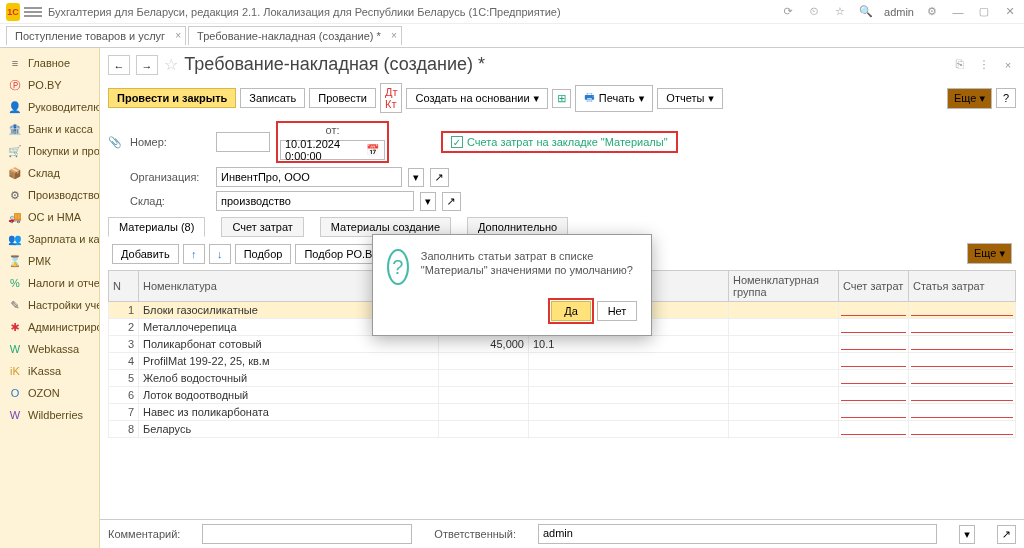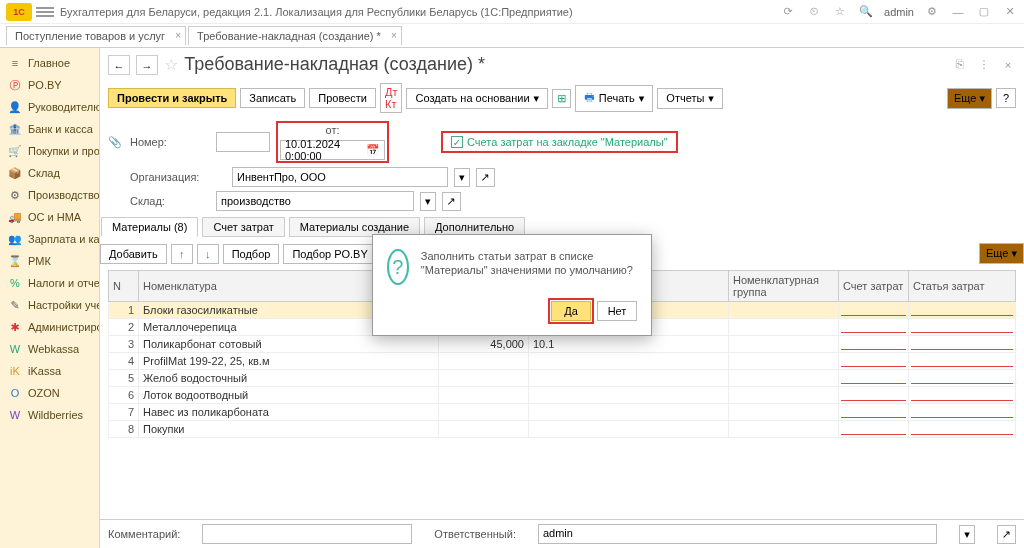--- a/index.html
+++ b/index.html
@@ -1,20 +1,20 @@
 <!DOCTYPE html>
 <html><head>
 <meta charset="utf-8">
 <style>
   * { box-sizing: border-box; margin: 0; padding: 0; font-family: Arial, sans-serif; font-size: 11px; }
   body { background: #fff; width: 1024px; height: 548px; overflow: hidden; display: flex; flex-direction: column; }
 
   
   .titlebar { height: 24px; background: #fff; display: flex; align-items: center; padding: 0 6px; border-bottom: 1px solid #eee; position: relative; }
-  .titlebar .logo { width: 26px; height: 18px; background: #f6c600; border-radius: 3px; color: #d9322e; font-weight: bold; font-size: 9px; display: flex; align-items: center; justify-content: center; margin-right: 4px; text-align: right; }
+  .titlebar .logo { width: 14px; height: 18px; background: #f6c600; border-radius: 3px; color: #d9322e; font-weight: bold; font-size: 9px; display: flex; align-items: center; justify-content: center; margin-right: 4px; text-align: right; }
   .titlebar .burger { width: 18px; height: 18px; display: flex; flex-direction: column; justify-content: center; gap: 2px; margin-right: 6px; cursor: pointer;}
   .titlebar .burger span { height: 2px; background: #999; display:block;}
   .titlebar .title { color: #666; font-size: 11px; }
   .titlebar .right { margin-left: auto; display: flex; align-items: center; gap: 10px; color: #999;}
   .icon-btn { width: 16px; height:16px; display:inline-flex; align-items:center; justify-content:center; cursor:pointer; color:#999;}
 
   
   .doctabs { height: 24px; background: #fff; display: flex; align-items: center; padding: 0 6px; gap: 2px; border-bottom: 1px solid #ccc;}
   .doctab { border: 1px solid #ccc; border-bottom: none; padding: 3px 20px 3px 8px; background: #fff; position: relative; color:#555; }
   .doctab.active { background:#fff; }
@@ -42,34 +42,34 @@
   .spacer { margin-left:auto;}
   .more-btn { border:1px solid #bbb; padding:3px 6px; background:#a16207; cursor:pointer;}
   .q-btn { width:20px; height:20px; border:1px solid #bbb; display:inline-flex; align-items:center; justify-content:center; cursor:pointer;}
 
   .formrow { display:flex; align-items:center; gap:6px; padding: 2px 8px;}
   .formrow label { width:80px; color:#555; text-align:left;}
   .formrow .lbl-short { width:14px; text-align:right; color:#555;}
   .field { border:1px solid #bbb; background:#fff; padding:2px 4px; height:20px; display:inline-flex; align-items:center;}
   .field.number { width:54px;}
   .field.date { width:105px;}
-  .field.org { width:216px;margin-left:16px;}
+  .field.org { width:186px;}
   .field.warehouse { width:198px;}
   .highlight { border:2px solid #d33; }
   .highlight-wrap { border:2px solid #d33; padding:3px 8px; display:inline-flex; align-items:center; gap:4px; }
   .highlight-wrap .chk { width:12px; height:12px; border:1px solid #4a8; background:#fff; display:inline-flex; align-items:center; justify-content:center; color:#2a7; font-size:10px; }
   .highlight-wrap .chk::after{ content:"✓";}
   .highlight-wrap .txt { color:#2a7; }
   .attach { width:16px; color:#999;}
 
-  .doctabs2 { display:flex; gap:4px; padding: 4px 1px 0;}
+  .doctabs2 { display:flex; gap:16px; padding: 4px 8px 0;}
   .doctab2 { border:1px solid #ccc; padding:3px 10px; background:#f5f5f5; cursor:pointer; }
   .doctab2.active { background:#fff; border-bottom-color:#fff;}
 
-  .tabtoolbar { display:flex; align-items:center; gap:4px; padding:6px 0;}
+  .tabtoolbar { display:flex; align-items:center; gap:4px; padding:6px 12px;}
   .updn { width:22px; height:20px; border:1px solid #bbb; display:inline-flex; align-items:center; justify-content:center; color:#2a7bd1; cursor:pointer;}
 
   
   .tbl-wrap { flex:1; padding:0 8px; min-height:0; overflow:hidden;}
   table.grid { width:100%; border-collapse:collapse; table-layout:fixed;}
   table.grid th { background:#f3f3f3; border:1px solid #ccc; padding:3px 4px; text-align:left; color:#555; font-weight:normal;}
   table.grid td { border:1px solid #eee; padding:2px 4px; height:16px; color:#333; white-space:nowrap; overflow:hidden;}
   table.grid tr.sel td { background:#fff2cc;}
   table.grid td.num { text-align:right; color:#555;}
   table.grid td.r { text-align:right;}
@@ -352,21 +352,21 @@
     <td class="num">7</td>
     <td>Навес из поликарбоната</td>
     <td class="r"></td>
     <td></td>
     <td></td>
     <td class="redcell"></td>
     <td class="redcell"></td>
             </tr>
             <tr>
     <td class="num">8</td>
-    <td>Покупки</td>
+    <td>Беларусь</td>
     <td class="r"></td>
     <td></td>
     <td></td>
     <td class="redcell"></td>
     <td class="redcell"></td>
             </tr>
           </tbody>
       </table>
     </div>
 

